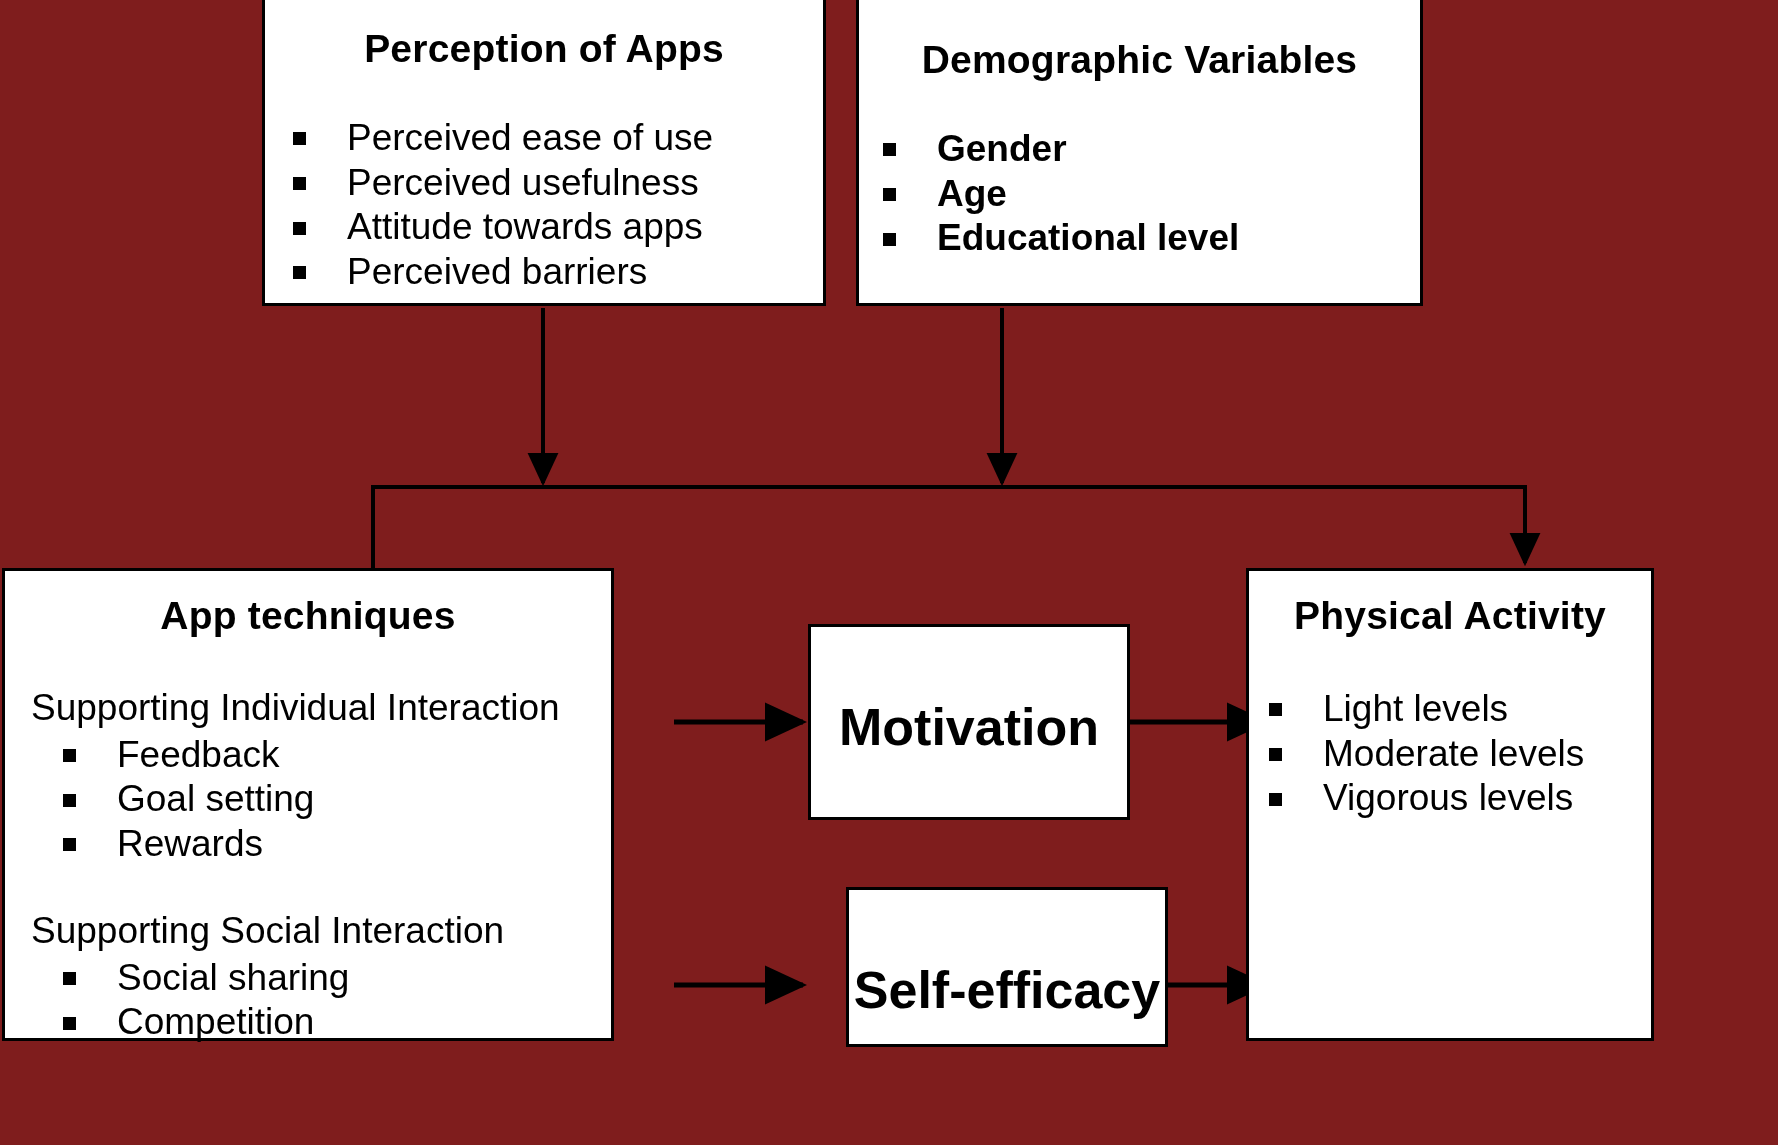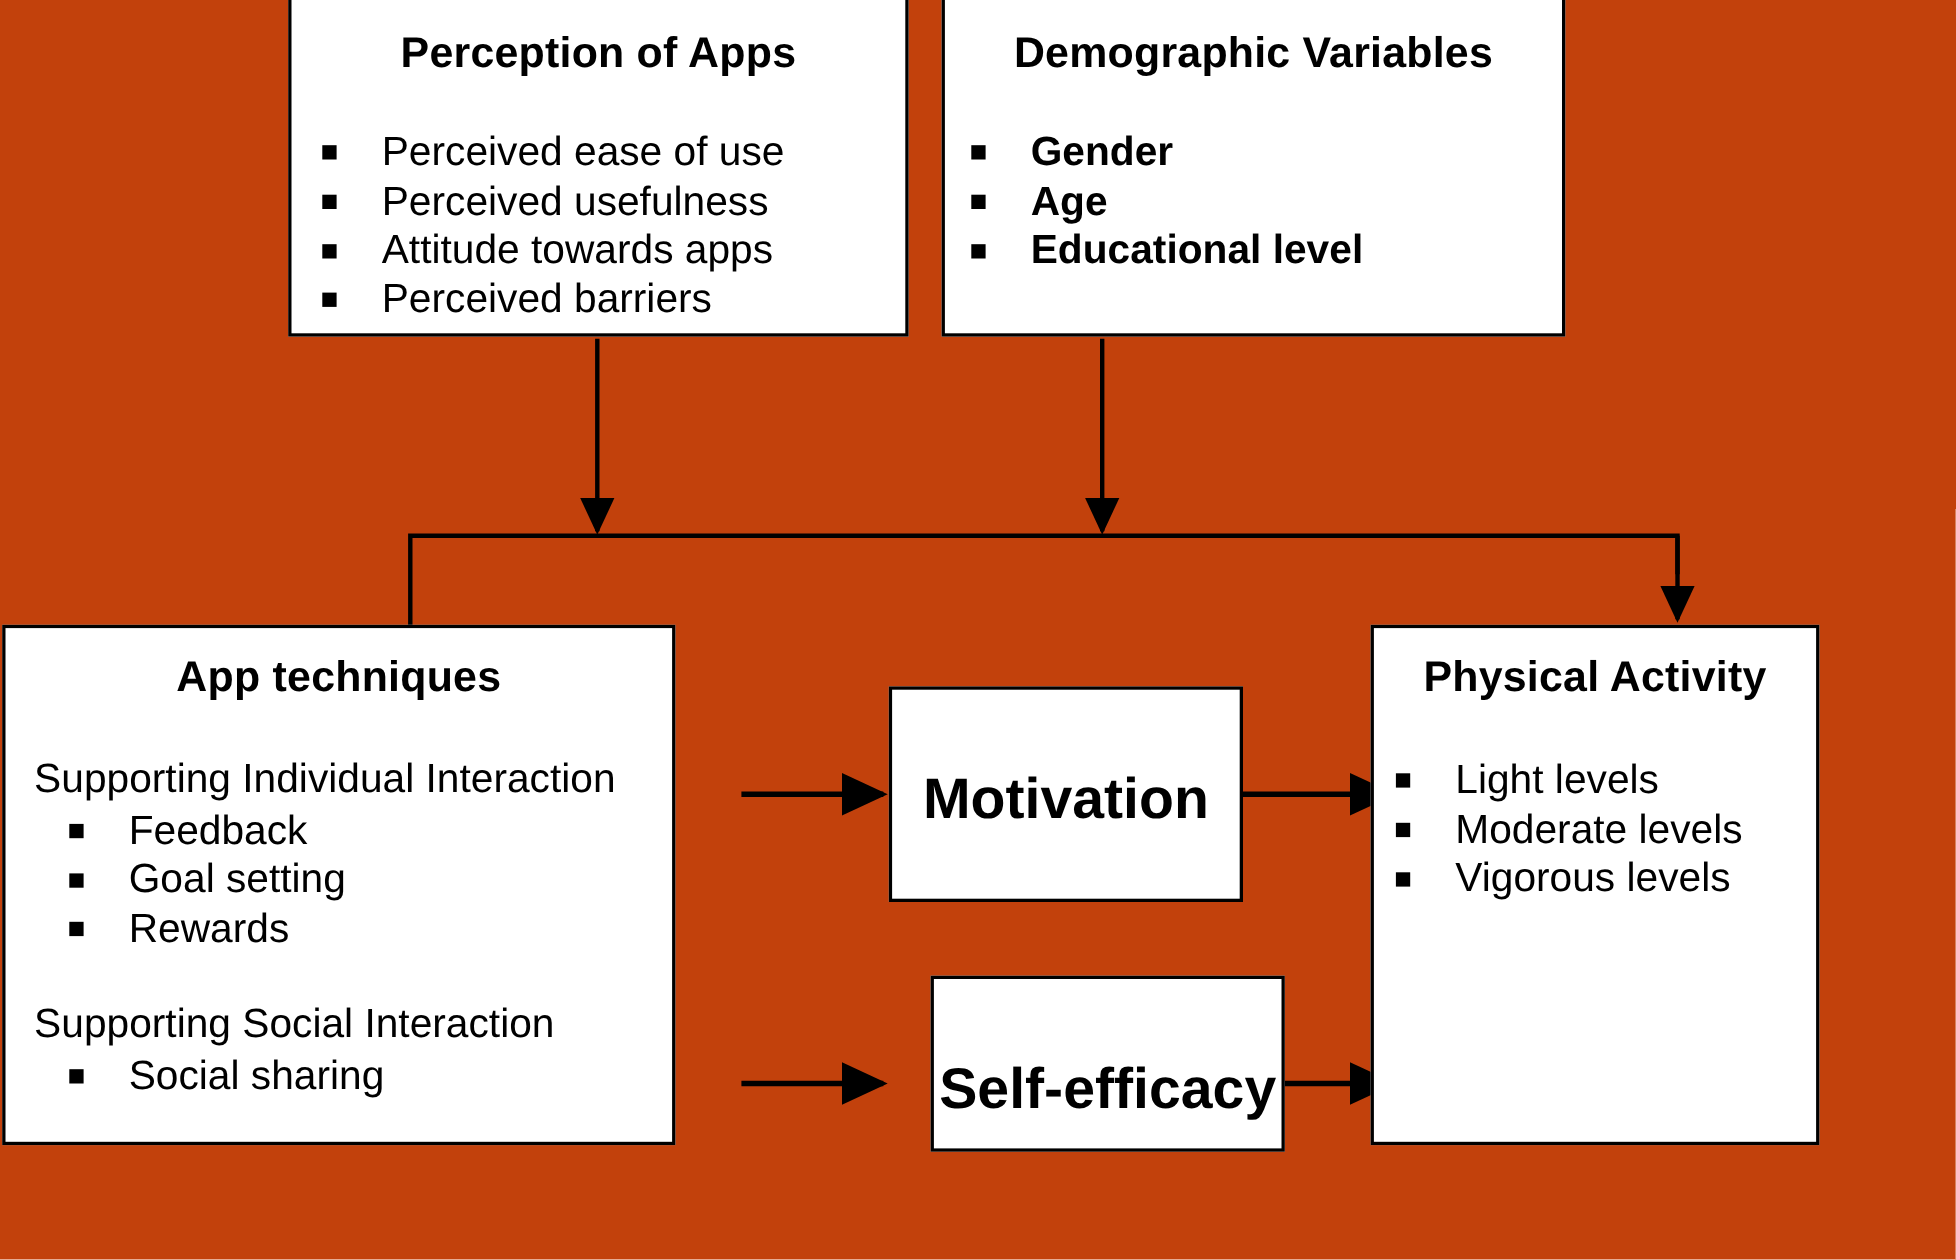--- a/index.html
+++ b/index.html
@@ -9,21 +9,21 @@
     background: #ffffff;
   }
   body {
     font-family: "Liberation Sans", sans-serif;
     color: #000000;
   }
   #diagram {
     position: relative;
     width: 1778px;
     height: 1145px;
-    background: #c2410c;
+    background: #7f1d1d;
     overflow: hidden;
   }
   .box {
     position: absolute;
     box-sizing: border-box;
     border: 3px solid #000000;
     background: #ffffff;
   }
   .box-title {
     text-align: center;
@@ -69,21 +69,21 @@
   
   #box-perception {
     left: 262px; top: -3px; width: 564px; height: 309px;
   }
   #box-perception .box-title { margin-top: 27px; }
   #box-perception .content { margin-top: 44px; padding-left: 28px; }
 
   #box-demographic {
     left: 856px; top: -3px; width: 567px; height: 309px;
   }
-  #box-demographic .box-title { margin-top: 27px; }
+  #box-demographic .box-title { margin-top: 38px; }
   #box-demographic .content { margin-top: 44px; padding-left: 24px; font-weight: bold; }
 
   #box-apptech {
     left: 2px; top: 568px; width: 612px; height: 473px;
   }
   #box-apptech .box-title { margin-top: 23px; }
   #box-apptech .content { margin-top: 47px; padding-left: 26px; }
   #box-apptech .content .group + .group { margin-top: 42px; }
   #box-apptech ul.bullets { margin-top: 2px; padding-left: 32px; }
 
@@ -207,20 +207,24 @@
         </ul>
       </div>
 
       <div class="group">
         <div class="group-label">Supporting Social Interaction</div>
         <ul class="bullets">
           <li>
             <span class="bullet-mark"></span>
             <span>Social sharing</span>
           </li>
+          <li>
+            <span class="bullet-mark"></span>
+            <span>Competition</span>
+          </li>
         </ul>
       </div>
 
     </div>
   </div>
 
   <div class="box" id="box-motivation">
     <div class="center-title">Motivation</div>
   </div>
 

